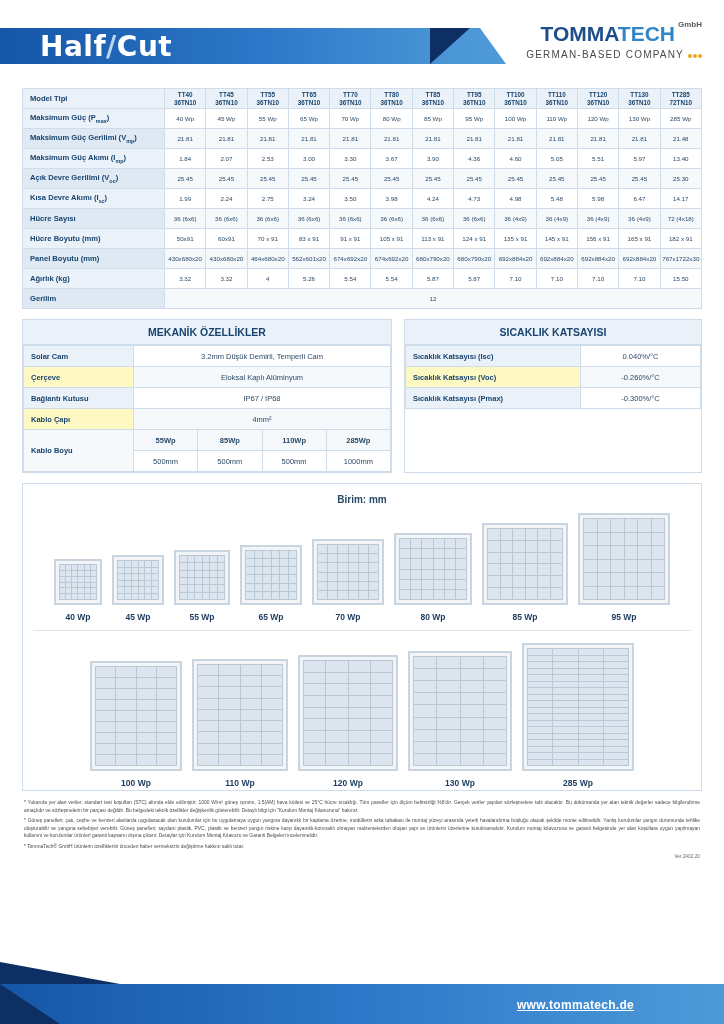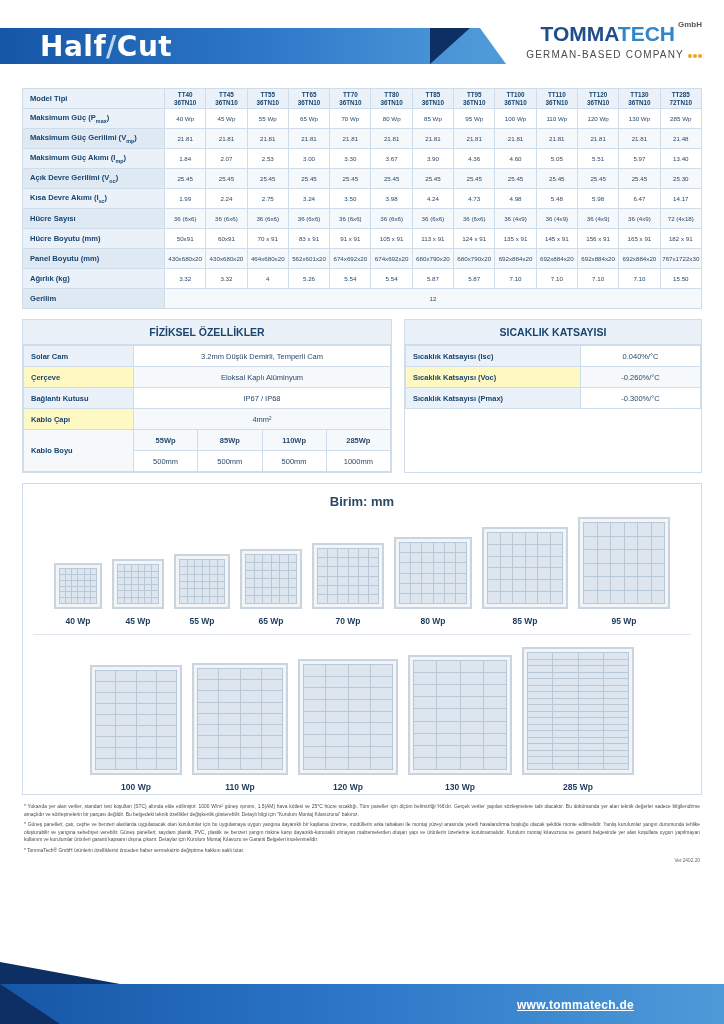--- a/index.html
+++ b/index.html
@@ -85,21 +85,21 @@
   .mek { width:370px; }
   .sic { width:298px; }
   .kb-head td { font-weight:bold; font-size:8.5px; color:#18446f; background:#f5f9fc !important; }
 
   
   .fiz { margin:10px 22px 0 22px; border:1px solid #cfdce9; }
   .fiz-title {
     text-align:center; font-size:11px; font-weight:bold; color:#18446f;
     background:#eaf1f8; padding:6px 0; border-bottom:1px solid #cfdce9;
   }
-  .birim { text-align:center; font-size:13px; font-weight:bold; color:#2b4a68; padding:10px 0 2px 0; }
+  .birim { text-align:center; font-size:10px; font-weight:bold; color:#2b4a68; padding:10px 0 2px 0; }
   .row-panels { display:flex; align-items:flex-end; justify-content:center; gap:10px; padding:6px 6px 2px 6px; }
   .pcell { text-align:center; }
   .pframe {
     border:2px solid #c9d4de; background:#f1f5f8; margin:0 auto;
     display:flex; align-items:center; justify-content:center; padding:3px;
   }
   .pgrid { width:100%; height:100%; display:grid; gap:1px; background:#b9c8d6; border:1px solid #b9c8d6; }
   .pgrid div { background:#dde6ee; }
   .plabel { font-size:8.5px; font-weight:bold; color:#1b3a5c; margin-top:7px; }
   .rowdiv { height:1px; background:#dde6ee; margin:6px 10px; }
@@ -317,21 +317,21 @@
           <tr class="alt">
             <td class="rowlab">Gerilim</td>
             <td colspan="13">12</td>
           </tr>
         </tbody>
     </table>
   </div>
 
   <div class="mid">
     <div class="panel mek">
-      <div class="panel-title">FİZİKSEL ÖZELLİKLER</div>
+      <div class="panel-title">MEKANİK ÖZELLİKLER</div>
       <table class="mini">
         <tbody id="mek-body">
             <tr>
               <td class="lab" style="width: 110px;">Solar Cam</td>
               <td colspan="4">3.2mm Düşük Demirli, Temperli Cam</td>
             </tr>
             <tr class="alt">
               <td class="lab" style="width: 110px;">Çerçeve</td>
               <td colspan="4">Eloksal Kaplı Alüminyum</td>
             </tr>

